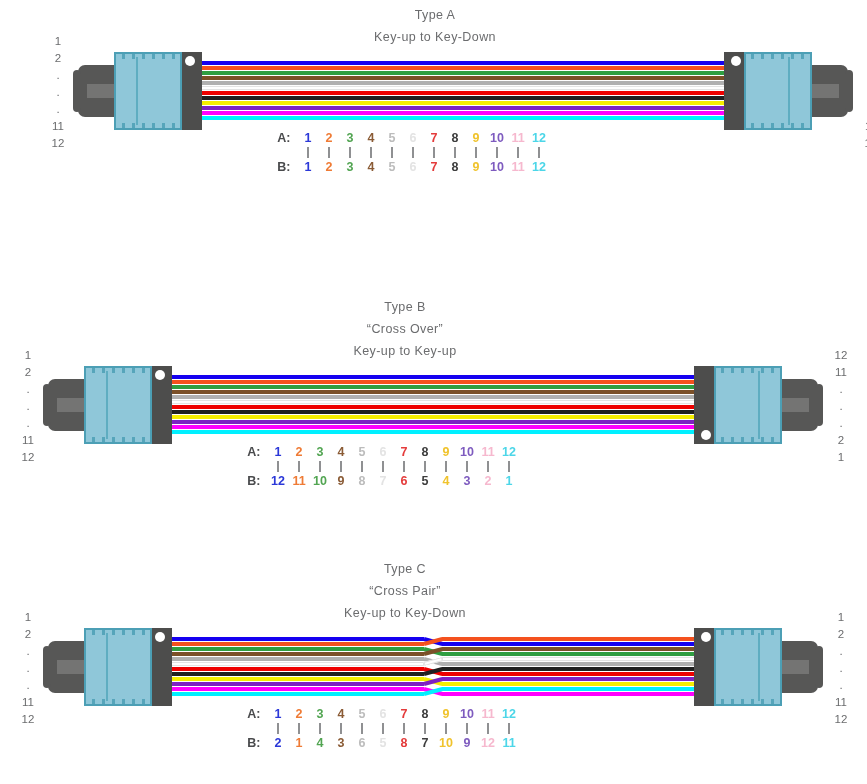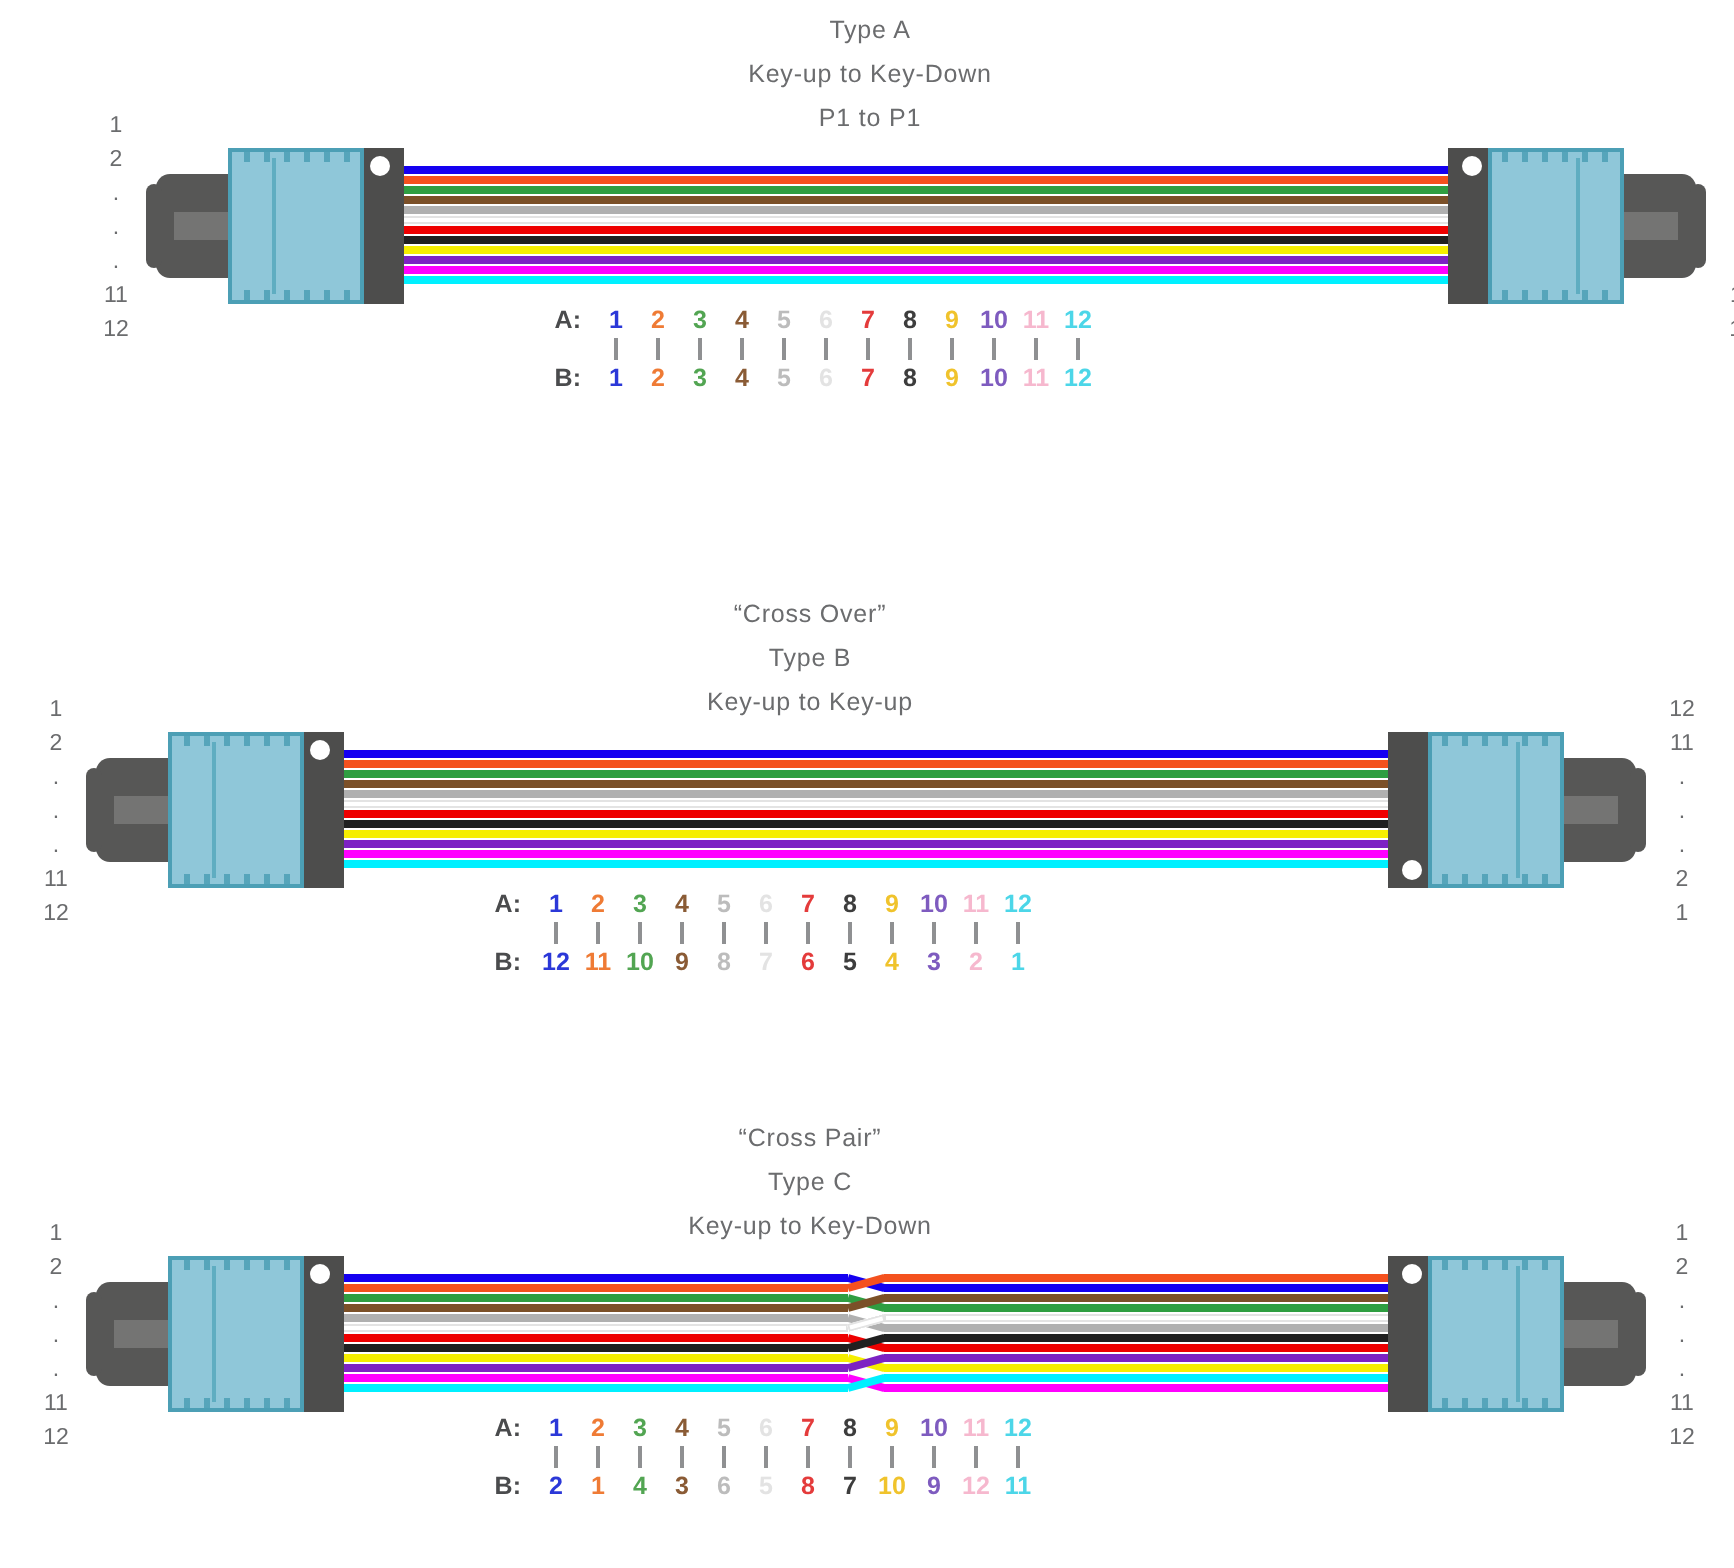--- a/index.html
+++ b/index.html
@@ -47,21 +47,20 @@
   .tick{width:2px;height:11px;margin:0 auto;background:#8F9092;}
 </style>
 </head>
 <body>
 
 <div id="diagram-root">
   <div class="section" style="top: 4px; margin-left: 30px;">
     <div class="titles">
         <div class="title-line">Type A</div>
         <div class="title-line">Key-up to Key-Down</div>
-        <div class="title-line">P1 to P1</div>
       </div>
     <div class="cable-wrap">
       <div class="edge-col left">
           <div class="edge-label">1</div>
           <div class="edge-label">2</div>
           <div class="edge-label">.</div>
           <div class="edge-label">.</div>
           <div class="edge-label">.</div>
           <div class="edge-label">11</div>
           <div class="edge-label">12</div>
@@ -182,22 +181,22 @@
           <div class="map-cell" style="color: rgb(240, 195, 44);">9</div>
           <div class="map-cell" style="color: rgb(126, 91, 191);">10</div>
           <div class="map-cell" style="color: rgb(246, 184, 206);">11</div>
           <div class="map-cell" style="color: rgb(76, 214, 232);">12</div>
         </div>
     </div>
   </div>
 
   <div class="section" style="top: 296px;">
     <div class="titles">
+        <div class="title-line">Type B</div>
         <div class="title-line">“Cross Over”</div>
-        <div class="title-line">Type B</div>
         <div class="title-line">Key-up to Key-up</div>
       </div>
     <div class="cable-wrap">
       <div class="edge-col left">
           <div class="edge-label">1</div>
           <div class="edge-label">2</div>
           <div class="edge-label">.</div>
           <div class="edge-label">.</div>
           <div class="edge-label">.</div>
           <div class="edge-label">11</div>
@@ -319,22 +318,22 @@
           <div class="map-cell" style="color: rgb(240, 195, 44);">4</div>
           <div class="map-cell" style="color: rgb(126, 91, 191);">3</div>
           <div class="map-cell" style="color: rgb(246, 184, 206);">2</div>
           <div class="map-cell" style="color: rgb(76, 214, 232);">1</div>
         </div>
     </div>
   </div>
 
   <div class="section" style="top: 558px;">
     <div class="titles">
+        <div class="title-line">Type C</div>
         <div class="title-line">“Cross Pair”</div>
-        <div class="title-line">Type C</div>
         <div class="title-line">Key-up to Key-Down</div>
       </div>
     <div class="cable-wrap">
       <div class="edge-col left">
           <div class="edge-label">1</div>
           <div class="edge-label">2</div>
           <div class="edge-label">.</div>
           <div class="edge-label">.</div>
           <div class="edge-label">.</div>
           <div class="edge-label">11</div>

